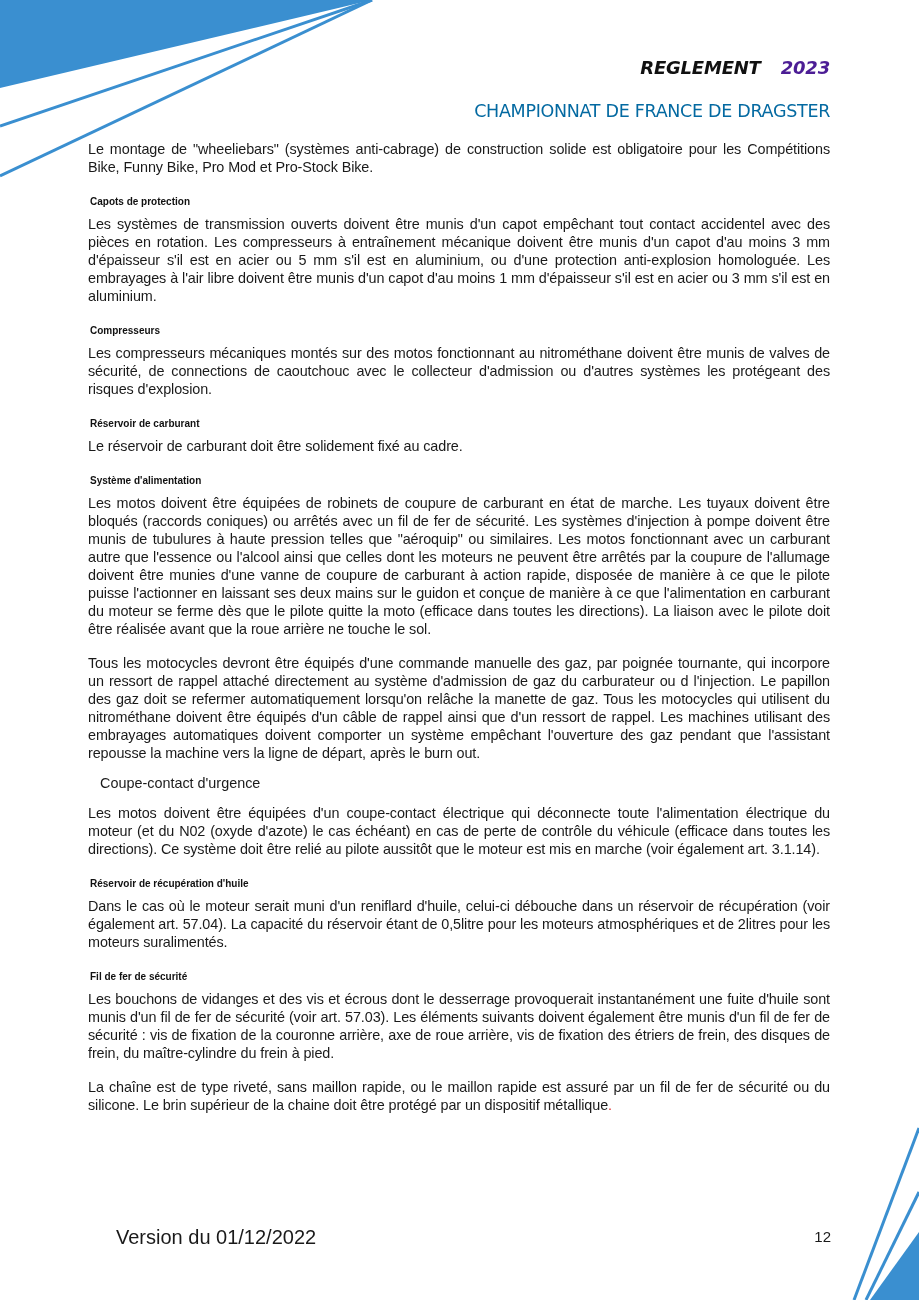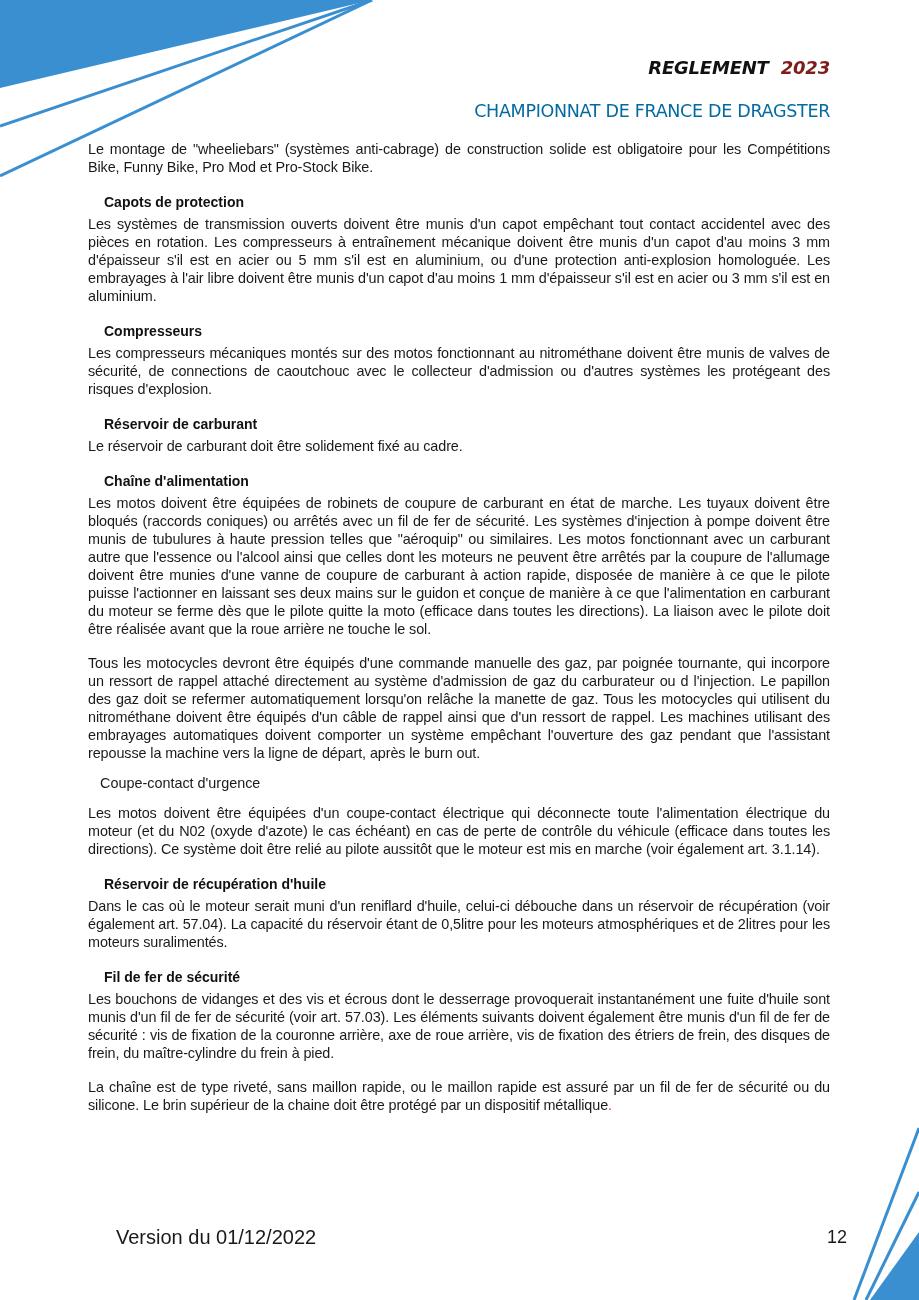--- a/index.html
+++ b/index.html
@@ -3,30 +3,30 @@
 <meta charset="utf-8">
 <style>
   html, body { margin: 0; padding: 0; background: #ffffff; }
   body { width: 919px; height: 1300px; position: relative; overflow: hidden;
          font-family: "Liberation Sans", sans-serif; color: #1a1a1a; }
   .deco { position: absolute; pointer-events: none; }
   #deco-top { left: 0; top: 0; }
   #deco-bottom { left: 830px; top: 1110px; }
   .header { position: absolute; right: 89px; top: 56px; text-align: right; }
   .header .title-line { font-family: "DejaVu Sans", sans-serif; font-size: 18px; font-weight: bold; font-style: italic; line-height: 24px; color: #111; letter-spacing: -0.2px; }
-  .header .year { color: #7f1d1d; margin-left: 12px; }
+  .header .year { color: #4c1d95; margin-left: 20px; }
   .header .subtitle { font-family: "DejaVu Sans", sans-serif; font-size: 17.5px; color: #0369a1; line-height: 26px; letter-spacing: -0.3px; margin-top: 18px; }
   .content { position: absolute; left: 88px; top: 140px; width: 742px; }
   .para { font-size: 14.4px; line-height: 18px; text-align: justify; margin: 0; letter-spacing: -0.1px; }
   .section { margin-top: 16px; }
-  .section h2 { font-size: 14px; font-weight: bold; margin: 0 0 3px 16px; line-height: 20px; color: #111; }
+  .section h2 { font-size: 10px; font-weight: bold; margin: 0 0 3px 2px; line-height: 20px; color: #111; }
   .plain-line { font-size: 14.4px; line-height: 18px; margin: 12px; }
   .red-dot { color: #e03030; }
   .footer-left { position: absolute; left: 116px; top: 1228px; font-size: 20px; line-height: 18px; }
-  .footer-right { position: absolute; right: 72px; top: 1228px; font-size: 18px; line-height: 18px; }
+  .footer-right { position: absolute; right: 88px; top: 1228px; font-size: 15px; line-height: 18px; }
 </style>
 </head>
 <body>
 
 <svg id="deco-top" class="deco" width="380" height="185" viewBox="0 0 380 185">
   <polygon points="0,0 372,0 0,88" fill="#3a8fd0"></polygon>
   <line x1="372" y1="0" x2="0" y2="126" stroke="#3a8fd0" stroke-width="3"></line>
   <line x1="372" y1="0" x2="0" y2="176" stroke="#3a8fd0" stroke-width="3"></line>
 </svg>
 
@@ -55,21 +55,21 @@
     <h2>Compresseurs</h2>
     <p class="para">Les compresseurs mécaniques montés sur des motos fonctionnant au nitrométhane doivent être munis de valves de sécurité, de connections de caoutchouc avec le collecteur d'admission ou d'autres systèmes les protégeant des risques d'explosion.</p>
   </div>
 
   <div class="section">
     <h2>Réservoir de carburant</h2>
     <p class="para">Le réservoir de carburant doit être solidement fixé au cadre.</p>
   </div>
 
   <div class="section">
-    <h2>Chaîne d'alimentation</h2>
+    <h2>Système d'alimentation</h2>
     <p class="para">Les motos doivent être équipées de robinets de coupure de carburant en état de marche. Les tuyaux doivent être bloqués (raccords coniques) ou arrêtés avec un fil de fer de sécurité. Les systèmes d'injection à pompe doivent être munis de tubulures à haute pression telles que "aéroquip" ou similaires. Les motos fonctionnant avec un carburant autre que l'essence ou l'alcool ainsi que celles dont les moteurs ne peuvent être arrêtés par la coupure de l'allumage doivent être munies d'une vanne de coupure de carburant à action rapide, disposée de manière à ce que le pilote puisse l'actionner en laissant ses deux mains sur le guidon et conçue de manière à ce que l'alimentation en carburant du moteur se ferme dès que le pilote quitte la moto (efficace dans toutes les directions). La liaison avec le pilote doit être réalisée avant que la roue arrière ne touche le sol.</p>
   </div>
 
   <div class="section">
     <p class="para">Tous les motocycles devront être équipés d'une commande manuelle des gaz, par poignée tournante, qui incorpore un ressort de rappel attaché directement au système d'admission de gaz du carburateur ou d l'injection. Le papillon des gaz doit se refermer automatiquement lorsqu'on relâche la manette de gaz. Tous les motocycles qui utilisent du nitrométhane doivent être équipés d'un câble de rappel ainsi que d'un ressort de rappel. Les machines utilisant des embrayages automatiques doivent comporter un système empêchant l'ouverture des gaz pendant que l'assistant repousse la machine vers la ligne de départ, après le burn out.</p>
     <p class="plain-line">Coupe-contact d'urgence</p>
     <p class="para">Les motos doivent être équipées d'un coupe-contact électrique qui déconnecte toute l'alimentation électrique du moteur (et du N02 (oxyde d'azote) le cas échéant) en cas de perte de contrôle du véhicule (efficace dans toutes les directions). Ce système doit être relié au pilote aussitôt que le moteur est mis en marche (voir également art. 3.1.14).</p>
   </div>
 
   <div class="section">

